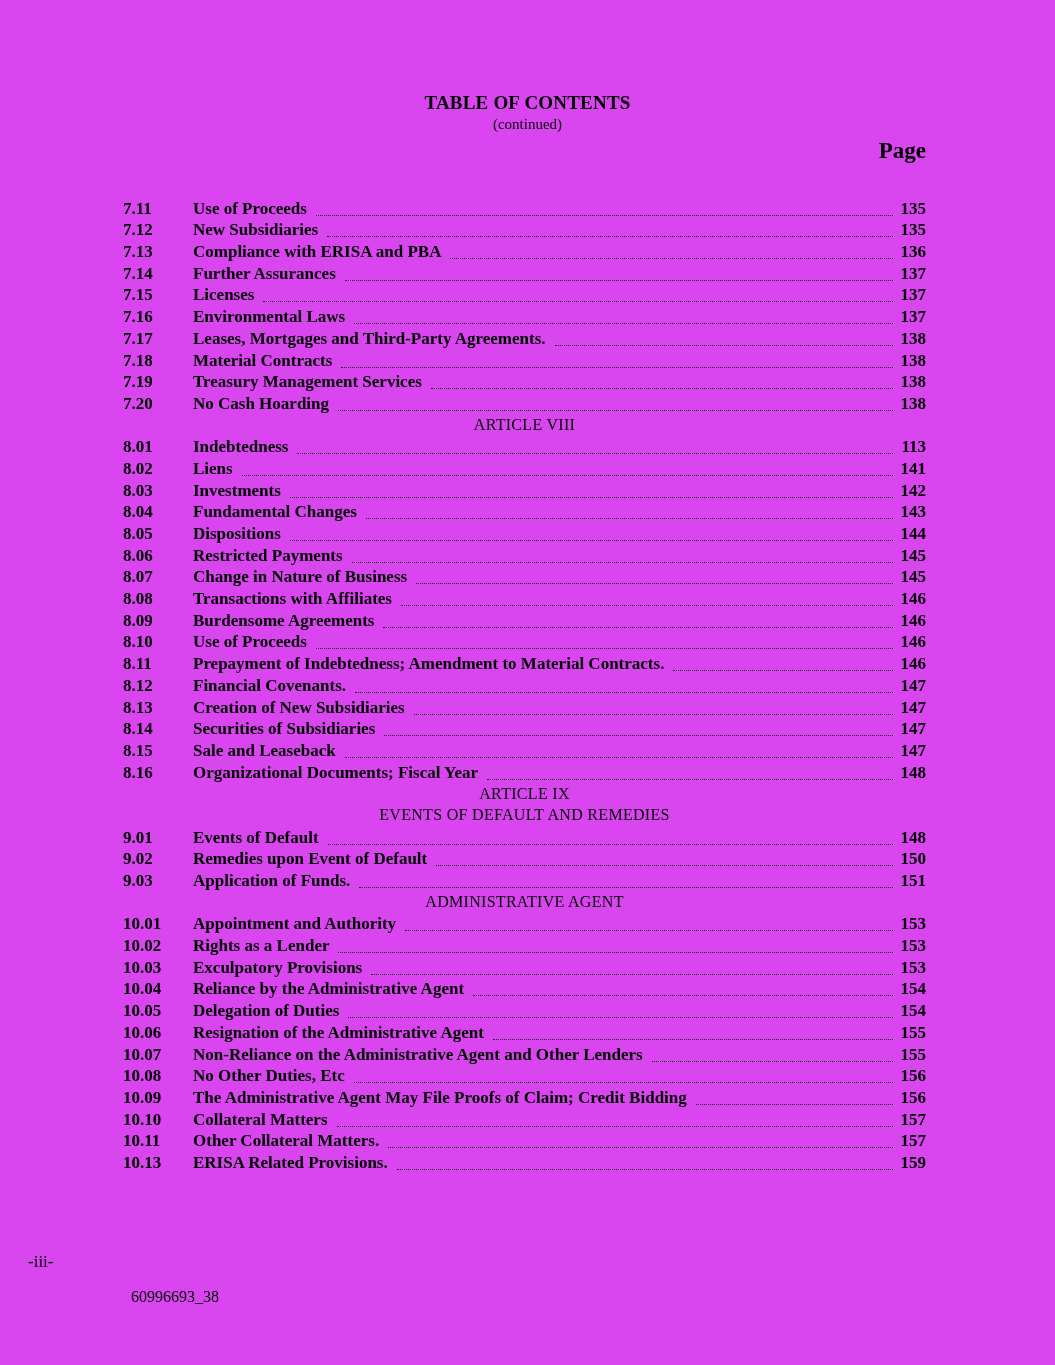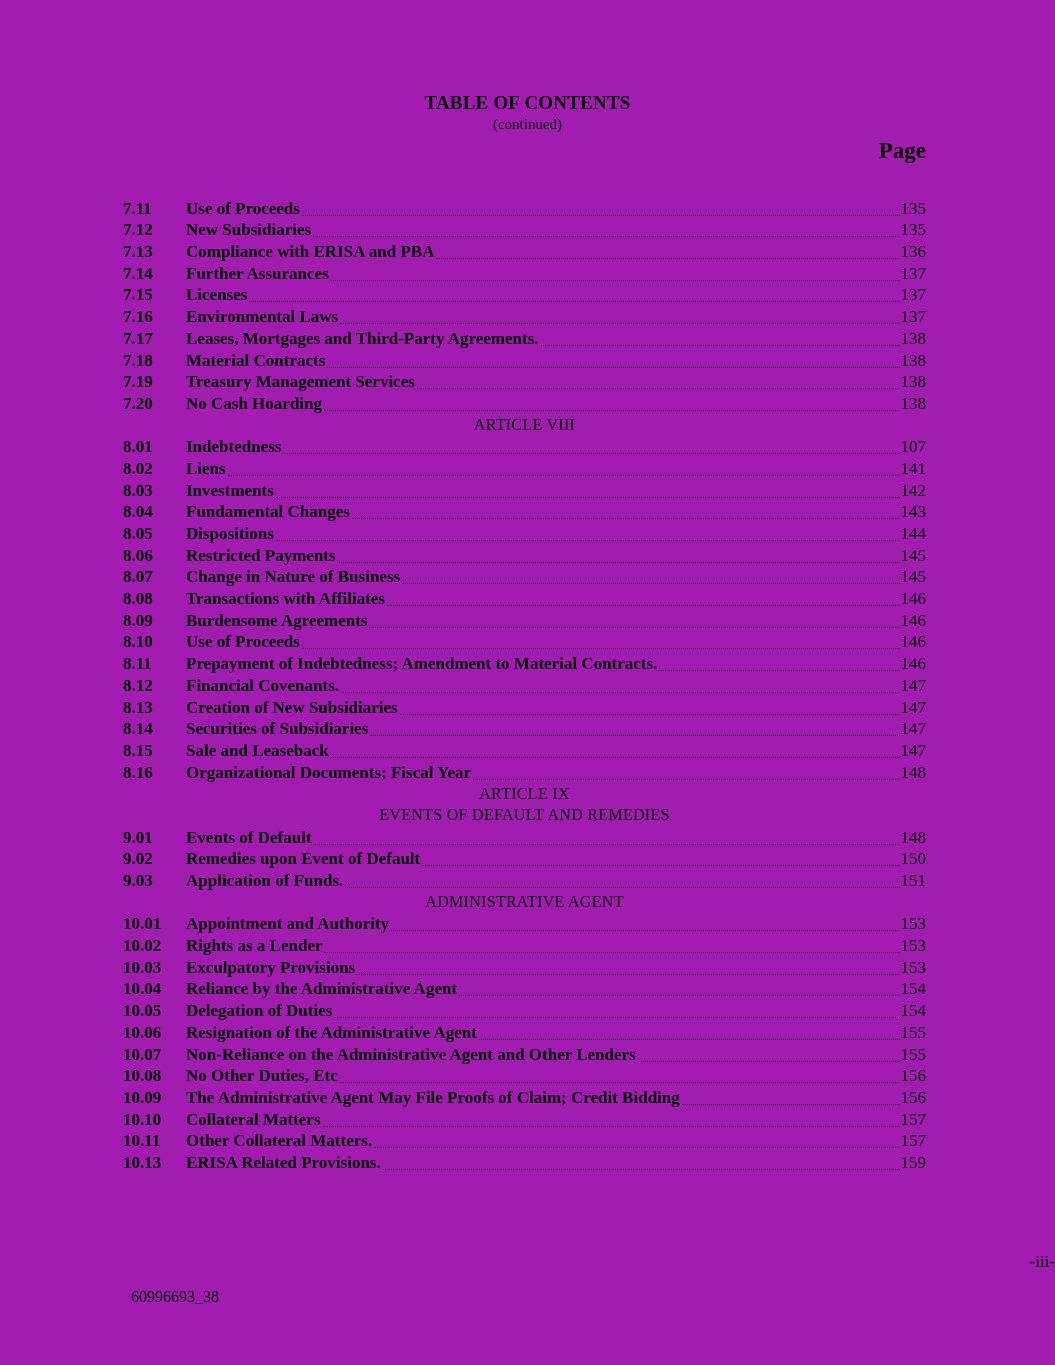--- a/index.html
+++ b/index.html
@@ -6,21 +6,21 @@
   html, body { background: #ffffff; }
   body {
     width: 1055px; height: 1365px;
     font-family: "Liberation Serif", serif;
     color: #000000;
     position: relative;
     overflow: hidden;
   }
   .page {
     position: absolute; inset: 0;
-    background: #a21caf;
+    background: #d946ef;
   }
   .doc-header { text-align: center; padding-top: 92px; }
   .doc-title {
     font-weight: bold;
     font-size: 19px;
     letter-spacing: 0.2px;
   }
   .doc-subtitle { font-size: 15px; margin-top: 2px; }
   .page-col-label {
     position: absolute;
@@ -32,56 +32,57 @@
     position: absolute;
     left: 123px; top: 197px;
     width: 803px;
   }
   .toc-row {
     display: flex;
     align-items: flex-end;
     height: 21.7px;
     font-size: 17px;
     line-height: 20px;
+    gap: 7px;
   }
   .toc-num {
     flex: none;
     width: 63px;
     font-weight: bold;
   }
   .toc-title {
     flex: none;
     font-weight: bold;
     white-space: nowrap;
   }
   .toc-leader {
     flex: 1 1 auto;
     min-width: 8px;
     border-bottom: 1.5px dotted #1a1a1a;
     margin: 0 1px 3px 2px;
     align-self: flex-end;
   }
   .toc-page {
     flex: none;
-    font-weight: normal;
+    font-weight: bold;
     text-align: right;
   }
   .article-line {
     height: 21.7px;
     text-align: center;
     font-size: 16px;
     line-height: 21px;
     font-weight: normal;
     letter-spacing: 0.3px;
   }
   .footer-pagenum {
     position: absolute;
     left: 0; right: 0;
     top: 1252px;
-    text-align: right;
+    text-align: left;
     font-size: 17px;
     margin-left: 28px;
   }
   .footer-docid {
     position: absolute;
     left: 124px;
     top: 1288px;
     font-size: 16px;
     margin-left: 7px;
   }
@@ -157,21 +158,21 @@
         <div class="toc-num">7.20</div>
         <div class="toc-title">No Cash Hoarding</div>
         <div class="toc-leader"></div>
         <div class="toc-page">138</div>
       </div>
       <div class="article-line">ARTICLE VIII</div>
       <div class="toc-row">
         <div class="toc-num">8.01</div>
         <div class="toc-title">Indebtedness</div>
         <div class="toc-leader"></div>
-        <div class="toc-page">107</div>
+        <div class="toc-page">113</div>
       </div>
       <div class="toc-row">
         <div class="toc-num">8.02</div>
         <div class="toc-title">Liens</div>
         <div class="toc-leader"></div>
         <div class="toc-page">141</div>
       </div>
       <div class="toc-row">
         <div class="toc-num">8.03</div>
         <div class="toc-title">Investments</div>

